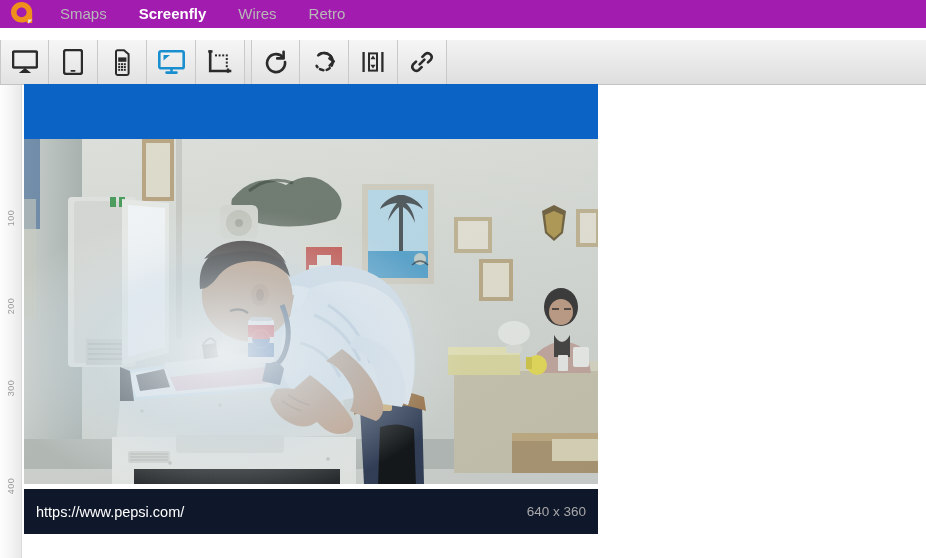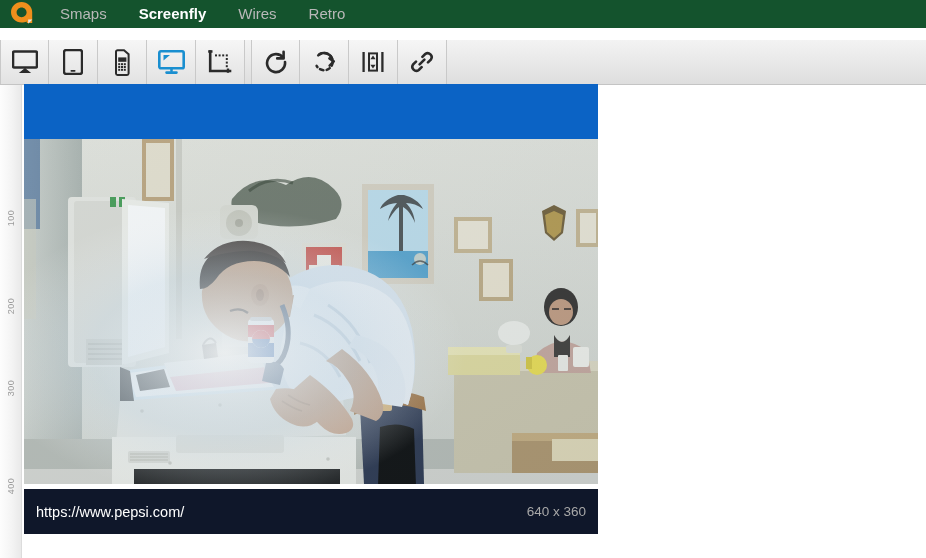--- a/index.html
+++ b/index.html
@@ -7,21 +7,21 @@
     width: 926px; height: 558px;
     background: #ffffff;
     font-family: "Liberation Sans", sans-serif;
     overflow: hidden;
   }
 
   
   #topnav {
     position: absolute; left: 0; top: 0;
     width: 926px; height: 28px;
-    background: #14532d;
+    background: #a21caf;
     display: flex; align-items: center;
   }
   #logo {
     width: 44px; height: 40px;
     display: flex; align-items: center; justify-content: center;
     position: relative;
   }
   #logo svg { display: block; }
   .navitem {
     color: #b8b8b8;

